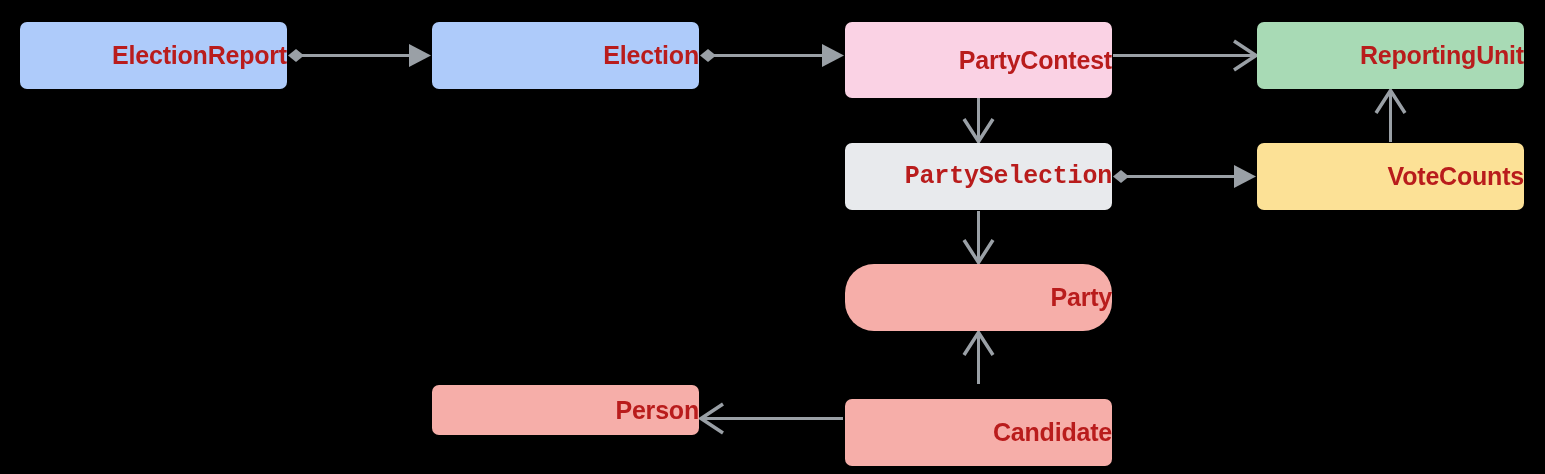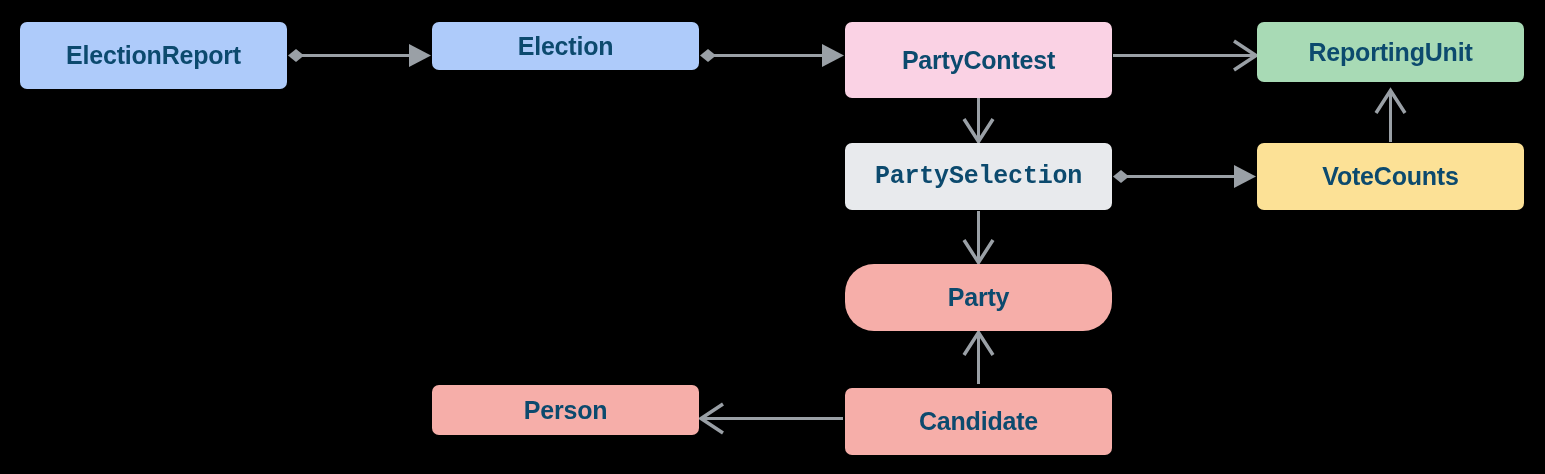--- a/index.html
+++ b/index.html
@@ -25,22 +25,22 @@
     width: 1545px;
     height: 474px;
     pointer-events: none;
   }
   .node {
     position: absolute;
     box-sizing: border-box;
     border-radius: 7px;
     display: flex;
     align-items: center;
-    justify-content: center;
-    color: #0c4a6e;
+    justify-content: flex-end;
+    color: #b91c1c;
     font-family: "Liberation Sans", sans-serif;
     font-size: 25px;
     font-weight: bold;
     letter-spacing: -0.2px;
     white-space: nowrap;
     user-select: none;
   }
   .node-label {
     pointer-events: none;
   }
@@ -98,45 +98,45 @@
     <g>
       <line x1="843" y1="418.5" x2="704" y2="418.5" stroke="#9aa0a6" stroke-width="3"></line>
       <polyline points="723,404 701,418.5 723,433" fill="none" stroke="#9aa0a6" stroke-width="3.5" stroke-linecap="butt" stroke-linejoin="miter"></polyline>
     </g>
   </svg>
 
   <div class="node" style="left:20px; top:22px; width:267px; height:67px; background:#aecbfa;">
     <span class="node-label">ElectionReport</span>
   </div>
 
-  <div class="node" style="left:432px; top:22px; width:267px; height:48px; background:#aecbfa;">
+  <div class="node" style="left:432px; top:22px; width:267px; height:67px; background:#aecbfa;">
     <span class="node-label">Election</span>
   </div>
 
   <div class="node" style="left:845px; top:22px; width:267px; height:76px; background:#fad2e4;">
     <span class="node-label">PartyContest</span>
   </div>
 
-  <div class="node" style="left:1257px; top:22px; width:267px; height:60px; background:#a8dab5;">
+  <div class="node" style="left:1257px; top:22px; width:267px; height:67px; background:#a8dab5;">
     <span class="node-label">ReportingUnit</span>
   </div>
 
   <div class="node" style="left:845px; top:143px; width:267px; height:67px; background:#e8eaed;font-family:Liberation Mono, monospace;">
     <span class="node-label">PartySelection</span>
   </div>
 
   <div class="node" style="left:1257px; top:143px; width:267px; height:67px; background:#fce196;border-radius:7px;">
     <span class="node-label">VoteCounts</span>
   </div>
 
   <div class="node" style="left:845px; top:264px; width:267px; height:67px; background:#f6aea9;border-radius:29px;">
     <span class="node-label">Party</span>
   </div>
 
   <div class="node" style="left:432px; top:385px; width:267px; height:50px; background:#f6aea9;">
     <span class="node-label">Person</span>
   </div>
 
-  <div class="node" style="left:845px; top:388px; width:267px; height:67px; background:#f6aea9;">
+  <div class="node" style="left:845px; top:399px; width:267px; height:67px; background:#f6aea9;">
     <span class="node-label">Candidate</span>
   </div>
 
 </div>
 
 </body></html>

